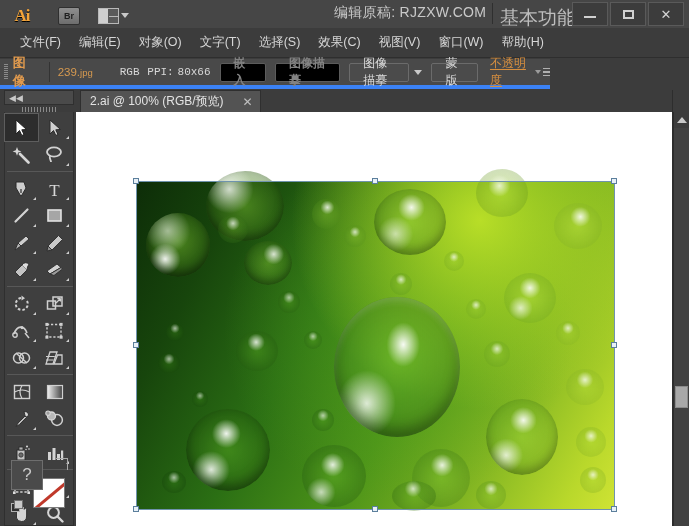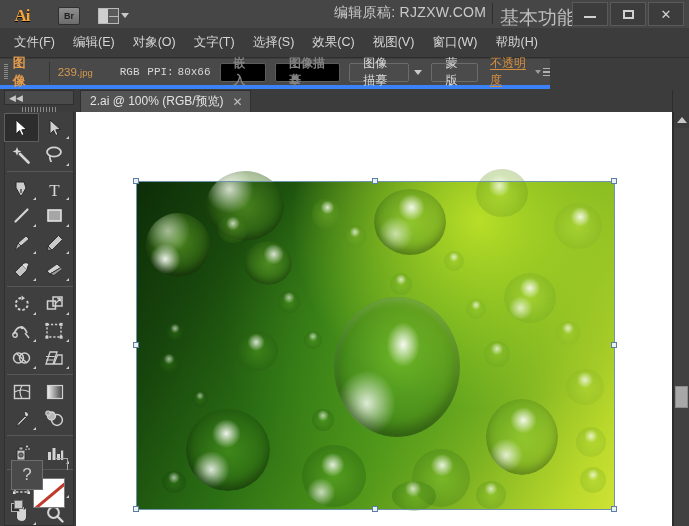--- a/index.html
+++ b/index.html
@@ -75,21 +75,21 @@
   
   .menubar {
     position:absolute; left:0; top:28px; width:689px; height:30px;
     background:#3c3c3c; display:flex; align-items:center;
     border-bottom:1px solid #2e2e2e;
   }
   .menu-item {
     color:#d6d6d6; font-size:12.5px; padding:3px 8px; margin-left:2px;
     white-space:nowrap;
   }
-  .menu-item:first-child{margin-left:6px;}
+  .menu-item:first-child{margin-left:12px;}
 
   
   .controlbar {
     position:absolute; left:0; top:59px; width:550px; height:30px;
     background:#494949; border-bottom:4px solid #3b82f6;
     display:flex; align-items:center;
   }
   .grip {
     width:5px; height:16px; margin-left:4px; margin-right:5px;
     background-image:repeating-linear-gradient(to bottom,#8a8a8a 0 1px,transparent 1px 2px);
@@ -133,21 +133,21 @@
     display:flex;align-items:center;
     color:#c8c8c8; font-size:9px; padding-left:4px;
   }
   .tool-grip{
     position:absolute; left:22px; top:17px; width:35px; height:5px;
     background-image:repeating-linear-gradient(to right,#8a8a8a 0 1px,transparent 1px 3px);
   }
   .doc-tab {
     position:absolute; left:80px; top:0; height:22px;
     background:#535353; border:1px solid #2f2f2f; border-bottom:none;
-    display:flex; align-items:center; padding:0 7px 0 9px; gap:9px;
+    display:flex; align-items:center; padding:0 7px 0 9px; gap:19px;
   }
   .doc-tab .t { color:#e3e3e3; font-size:12px; white-space:nowrap; }
   .doc-tab .x { color:#c0c0c0; font-size:12px; }
 
   
   .toolpanel {
     position:absolute; left:4px; top:112px; width:70px; height:414px;
     background:#3f3f3f; border:1px solid #2f2f2f; border-top:none;
   }
   .toolgrid { display:flex; flex-wrap:wrap; padding-top:2px; }

